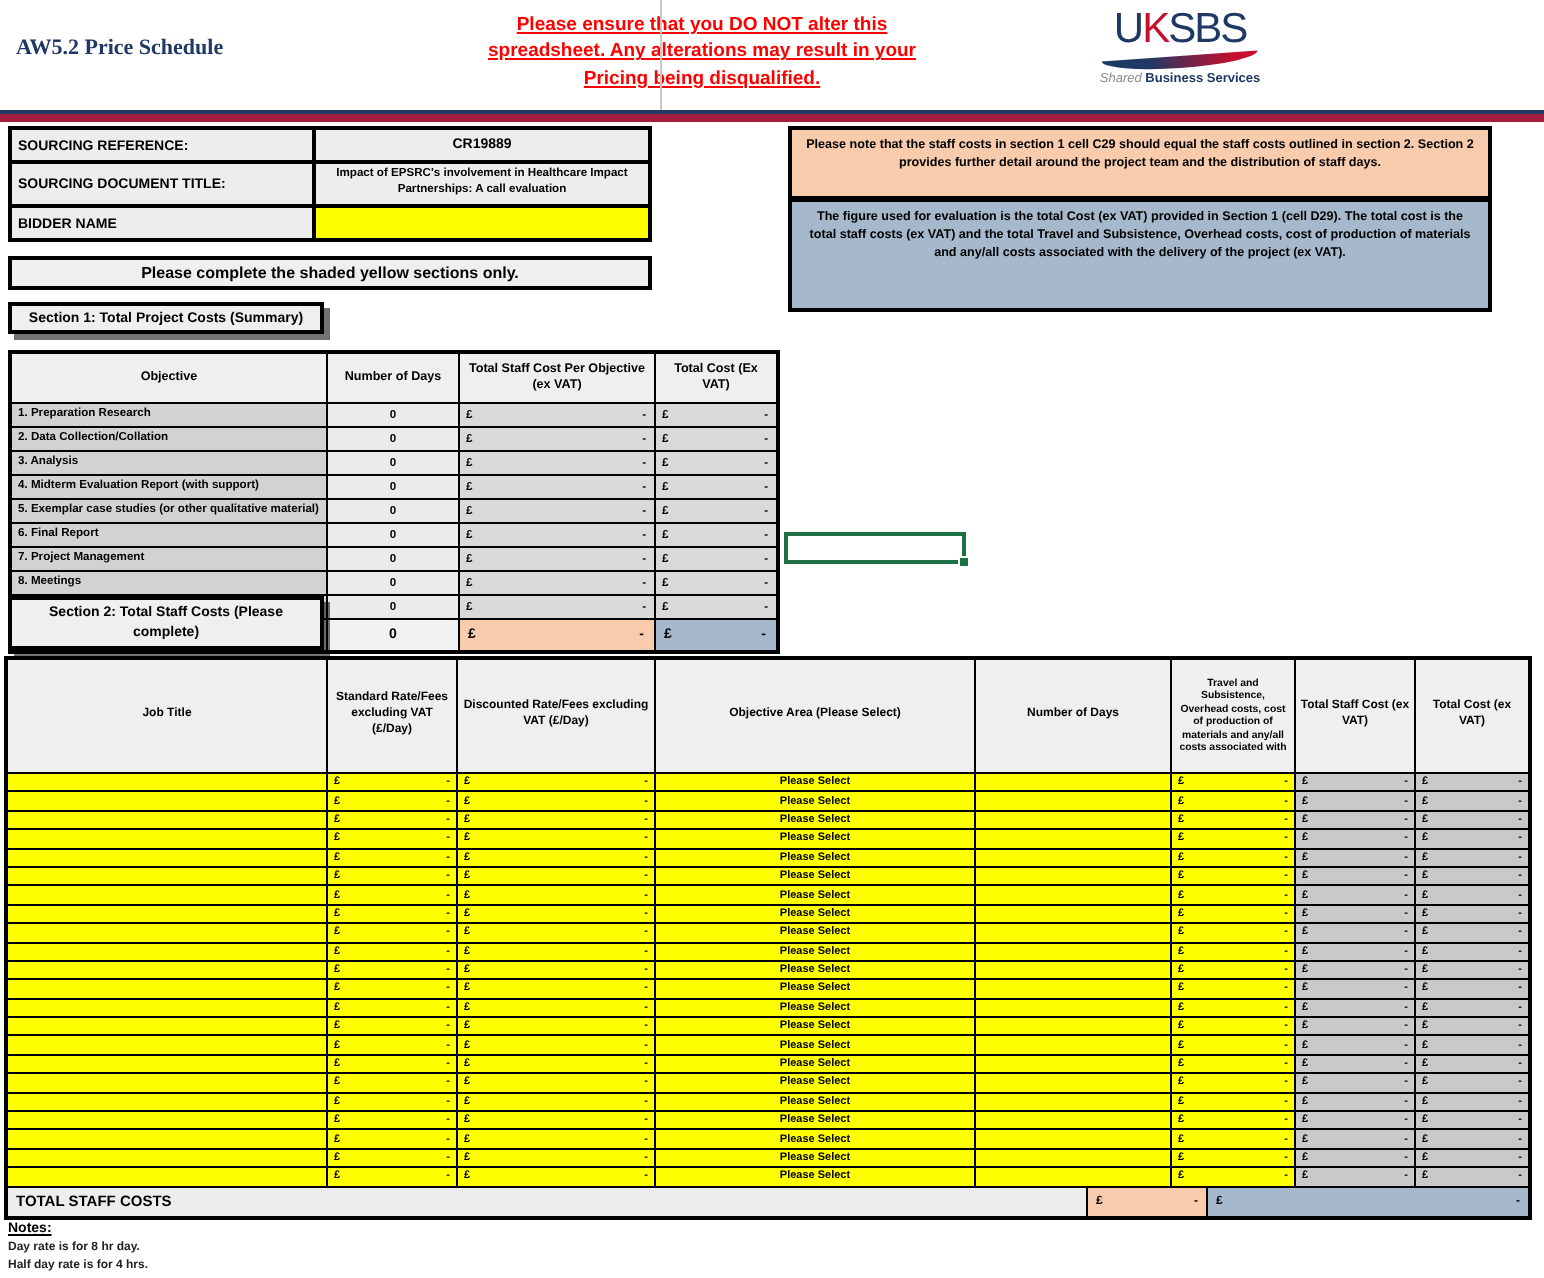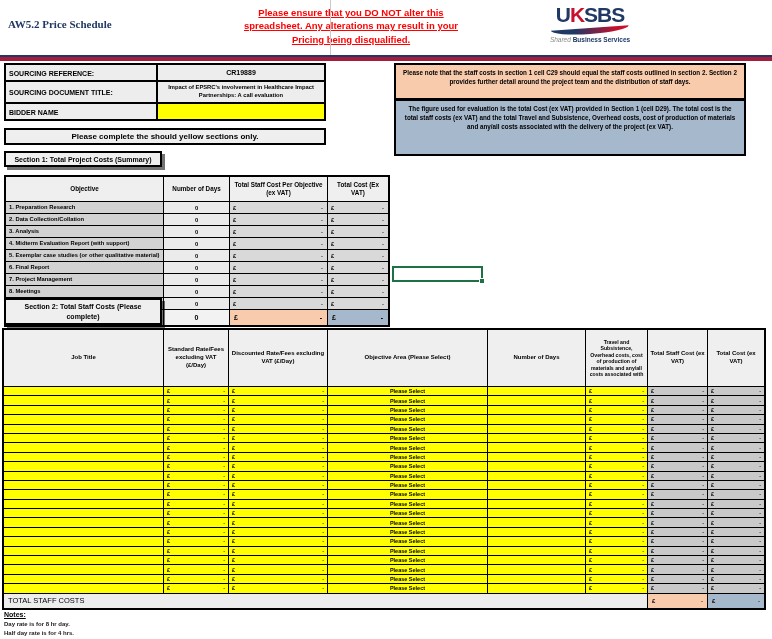--- a/index.html
+++ b/index.html
@@ -4,21 +4,21 @@
 <style>
   * { margin:0; padding:0; box-sizing:border-box; }
   body { width:772px; height:639px; background:#fff; font-family:"Liberation Sans", sans-serif; position:relative; overflow:hidden; }
   .abs { position:absolute; }
 
   
   #sheet-title { left:8px; top:18px; font-size:11px; font-weight:bold; color:#1F3864;font-family:Liberation Serif, serif; }
   #warning { left:228px; top:6px; width:246px; text-align:center; color:#FF0000; font-weight:bold;
              font-size:9.5px; line-height:1.4; text-decoration:underline; }
   #logo { left:540px; top:4px; width:100px; text-align:center; }
-  #logo-text { font-size:21px; font-weight:bold; color:#1F3864; letter-spacing:-1px; line-height:1; }
+  #logo-text { font-size:21px; font-weight:normal; color:#1F3864; letter-spacing:-1px; line-height:1; }
   #logo-text .k { color:#C8102E; }
   #logo-swoosh { width:78px; height:6px; margin:3px auto 2px auto;
                  background:linear-gradient(90deg,#1F3864 30%,#C8102E 85%);
                  border-radius:0 0 80% 80% / 0 0 160% 160%; transform:rotate(-4deg); }
   #logo-tagline { font-size:6.5px; }
   #logo-tagline .lt { color:#8a8a8a; font-style:italic; }
   #logo-tagline .bt { color:#1F3864; font-weight:bold; }
   #hdr-line-navy { left:0; top:55px; width:772px; height:2px; background:#1F3864; }
   #hdr-line-red  { left:0; top:57px; width:772px; height:4px; background:#A61C3C; }
   #hdr-vline { left:330px; top:0; width:1px; height:55px; background:#c9c9c9; }
@@ -90,21 +90,21 @@
   #s2-head > div { background:#EFEFEF; font-size:6px; font-weight:bold; text-align:center;
                    display:flex; align-items:center; justify-content:center; line-height:1.3; padding:2px; }
   #s2-head .tiny { font-size:5.2px; line-height:1.25; }
   .s2-body { height:9.4px; overflow:hidden; }
   .s2-body > div { font-size:5.5px; font-weight:bold; display:flex; align-items:center; overflow:hidden; }
   .s2-body .yel  { background:#FFFF00; }
   .s2-body .gry  { background:#C9C9C9; }
   .s2-body .mon  { justify-content:space-between; padding:0 3px; }
   .s2-body .sel  { justify-content:center; }
   .s2-total { height:14px; border-bottom:none; }
-  .s2-total .lbl { width:644px; border-right:1px solid #000; background:#EDEDED; font-size:7.5px; font-weight:normal;
+  .s2-total .lbl { width:540px; border-right:1px solid #000; background:#EDEDED; font-size:7.5px; font-weight:bold;
                    display:flex; align-items:center; padding-left:4px; }
   .s2-total .peach { width:60px; border-right:1px solid #000; background:#F8CBAD; font-size:6px; font-weight:bold;
                      display:flex; align-items:center; justify-content:space-between; padding:0 4px; }
   .s2-total .blue { flex:1; background:#A6B8CC; font-size:6px; font-weight:bold;
                     display:flex; align-items:center; justify-content:space-between; padding:0 4px; }
 
   
   #notes { left:4px; top:611px; }
   #notes-title { font-size:7px; font-weight:bold; text-decoration:underline; }
   .note-line { font-size:6px; font-weight:bold; margin-top:3px; color:#222; }
@@ -130,21 +130,21 @@
   </div>
   <div class="info-row" id="r2">
     <div class="info-label">SOURCING DOCUMENT TITLE:</div>
     <div class="info-value small">Impact of EPSRC's involvement in Healthcare Impact Partnerships: A call evaluation</div>
   </div>
   <div class="info-row" id="r3">
     <div class="info-label">BIDDER NAME</div>
     <div class="info-value yellow"></div>
   </div>
 </div>
-<div class="abs" id="instruction-box">Please complete the should yellow sections only.</div>
+<div class="abs" id="instruction-box">Please complete the shaded yellow sections only.</div>
 
 <div class="abs" id="note1">Please note that the staff costs in section 1 cell C29 should equal the staff costs outlined in section 2.  Section 2 provides further detail around the project team and the distribution of staff days.</div>
 <div class="abs" id="note2">The figure used for evaluation is the total Cost (ex VAT) provided in Section 1 (cell D29).  The total cost is the total staff costs (ex VAT) and the total Travel and Subsistence, Overhead costs, cost of production of materials and any/all costs associated with the delivery of the project (ex VAT).</div>
 
 <div class="abs section-label" id="s1-label">Section 1: Total Project Costs (Summary)</div>
 
 <div class="abs" id="s1-table">
   <div class="s1-row">
     <div class="s1-c1 hdr">Objective</div>
     <div class="s1-c2 hdr">Number of Days</div>

